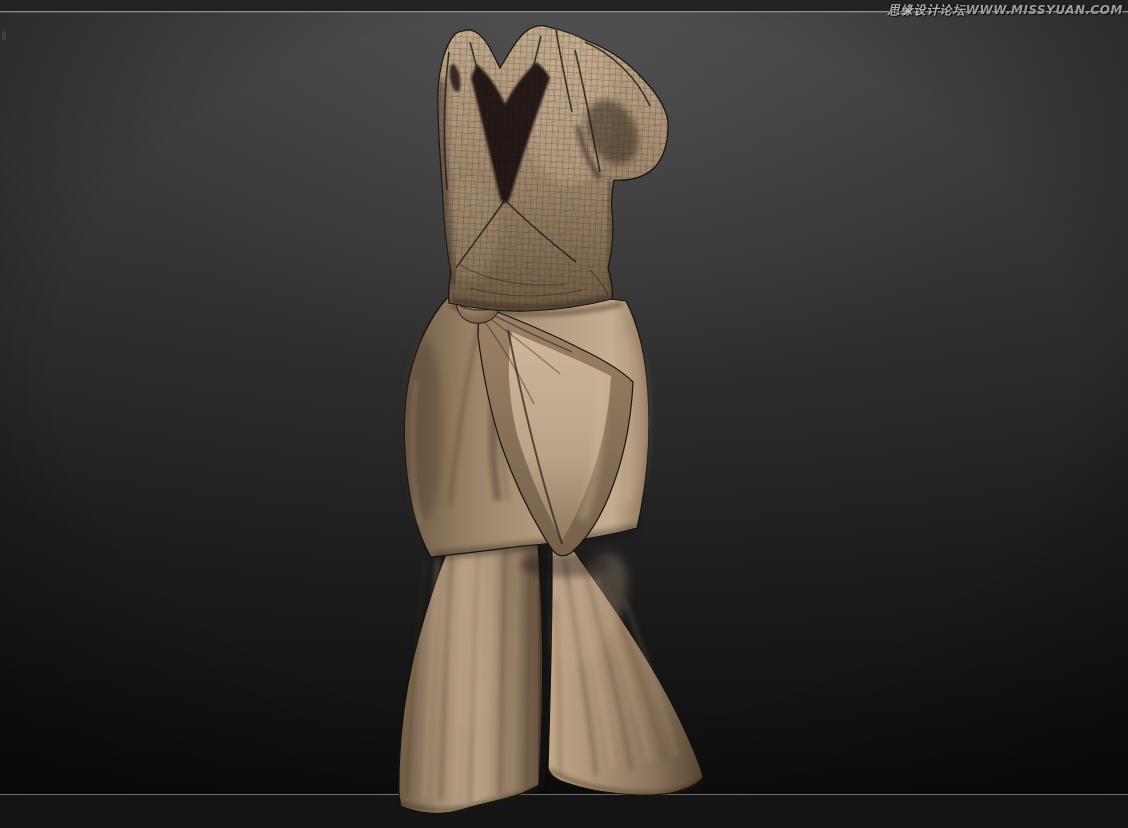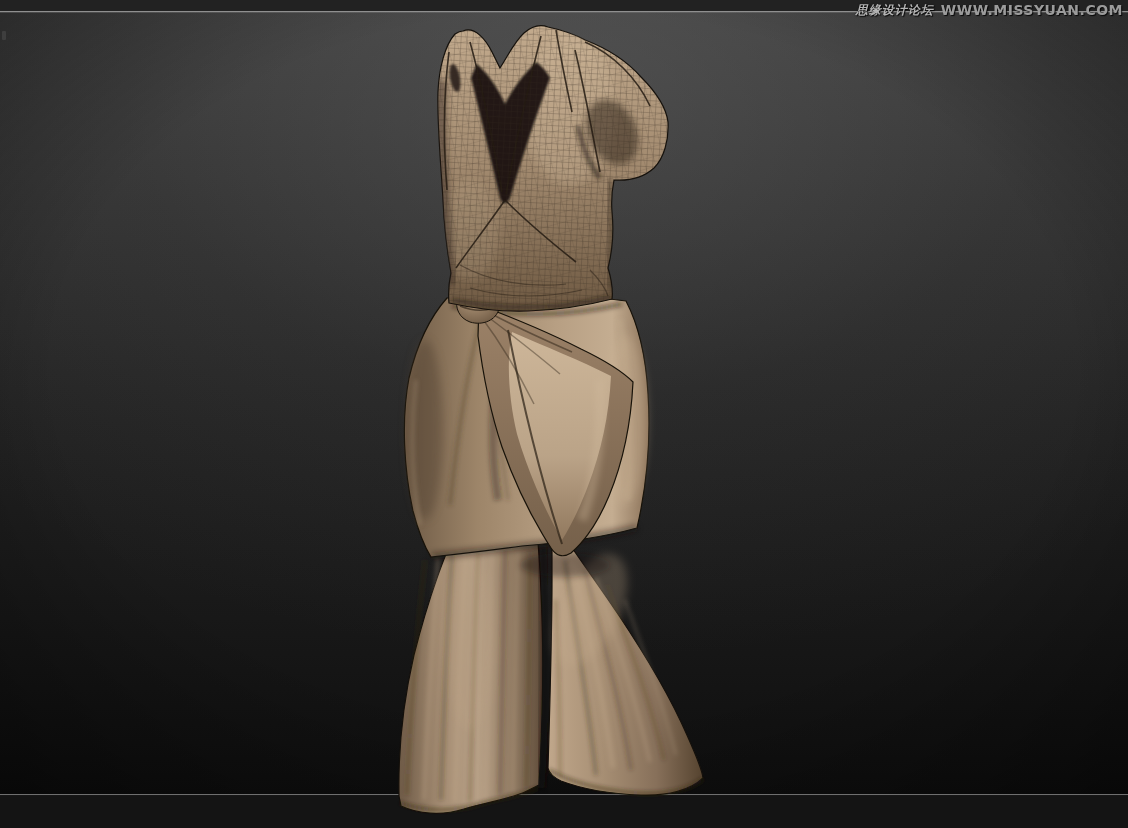--- a/index.html
+++ b/index.html
@@ -8,39 +8,40 @@
     width:1128px;height:828px;
     overflow:hidden;
     background:#0e0e0e;
     font-family:"DejaVu Sans","Liberation Sans",sans-serif;
   }
   .screen svg{position:absolute;inset:0;display:block;}
   .watermark{
     position:absolute;
     top:1px;right:5px;
     height:18px;
-    display:flex;align-items:center;gap:7px;
+    display:flex;align-items:center;
     z-index:5;
     user-select:none;
     pointer-events:none;
   }
   .watermark .wm-name{
     font-size:12px;
     font-weight:bold;
     color:#b5b5b5;
     letter-spacing:1px;
     text-shadow:1px 1px 1px rgba(0,0,0,.85), 0 0 2px rgba(0,0,0,.6);
     font-style:italic;
   }
   .watermark .wm-url{
-    font-size:14px;
+    font-size:12px;
     font-weight:bold;
     color:#9b9b9b;
     letter-spacing:.5px;
     text-shadow:1px 1px 1px rgba(0,0,0,.85);
+    font-style:italic;
   }
 </style>
 </head>
 <body>
 
 <div class="screen">
 
   <svg viewBox="0 0 1128 828" width="1128" height="828">
     <defs>
 

